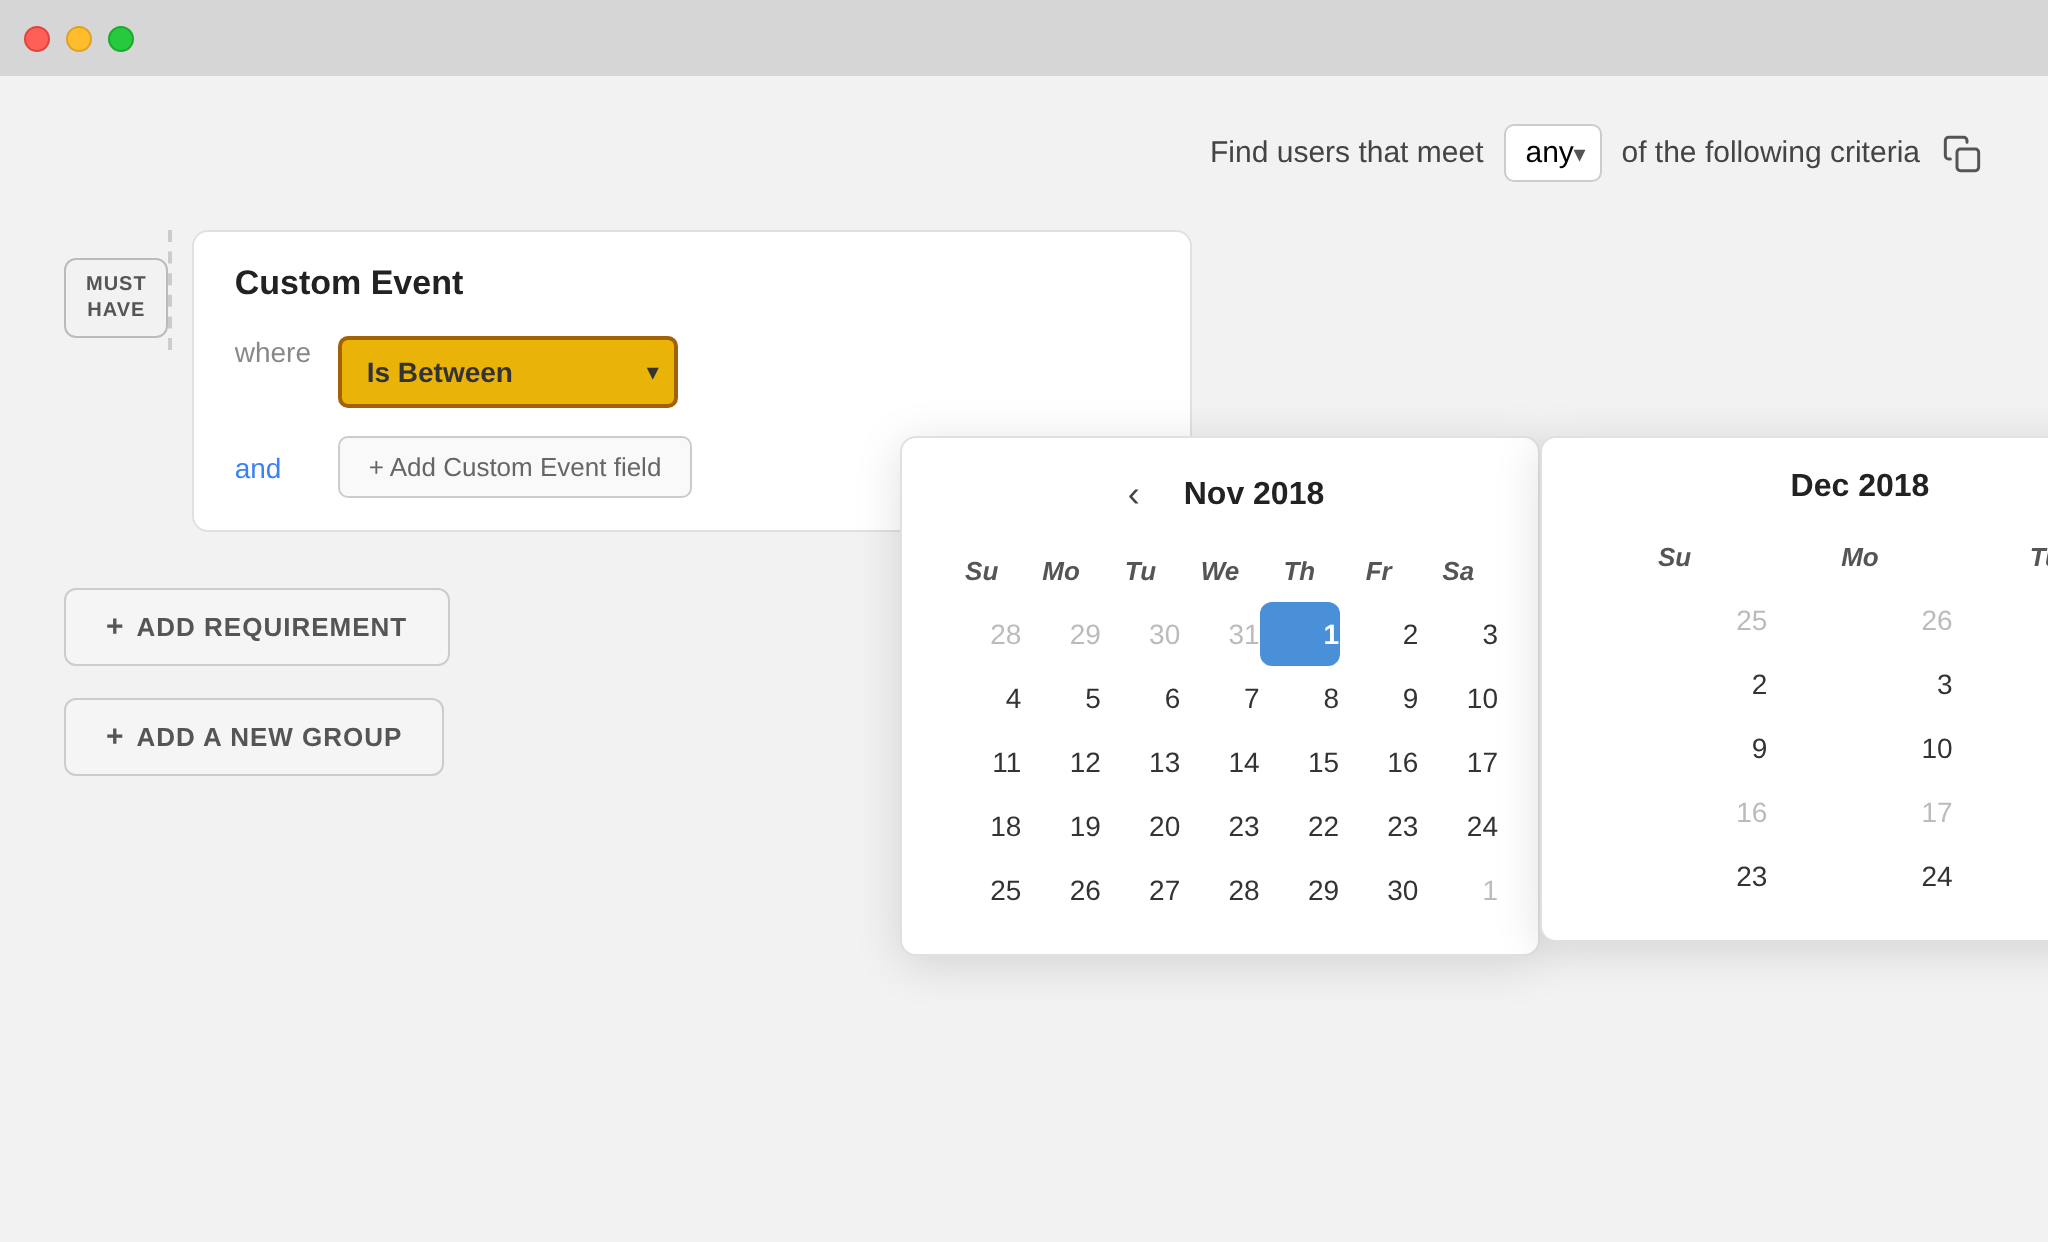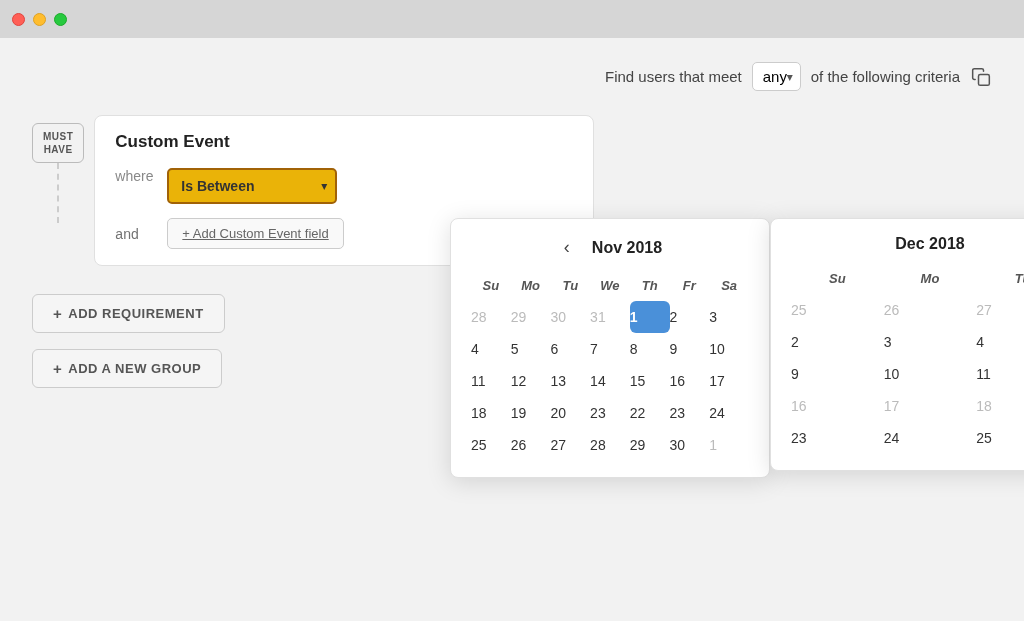--- a/index.html
+++ b/index.html
@@ -197,32 +197,31 @@
       font-weight: 600;
     }
 
     .and-row {
       display: flex;
       align-items: center;
       gap: 12px;
     }
     .and-label {
       font-size: 14px;
-      color: #737373;
+      color: #3b82f6;
       width: 40px;
     }
     .add-field-btn {
       border: 1.5px solid #ccc;
       border-radius: 5px;
       padding: 7px 14px;
       font-size: 13px;
       color: #666;
       background: #f9f9f9;
       cursor: pointer;
-      text-decoration: underline;
     }
 
     
     .action-buttons {
       margin-top: 28px;
       display: flex;
       flex-direction: column;
       gap: 16px;
     }
     .action-btn {
@@ -287,21 +286,21 @@
     }
     .cal-grid th {
       font-size: 13px;
       font-weight: 600;
       color: #555;
       text-align: center;
       padding: 4px 0 8px 0;
       font-style: italic;
     }
     .cal-grid td {
-      text-align: left;
+      text-align: right;
       padding: 5px 0;
       font-size: 14px;
       color: #333;
       cursor: pointer;
       border-radius: 4px;
       width: 38px;
       height: 32px;
     }
     .cal-grid td.other-month { color: #bbb; }
     .cal-grid td.selected-start {
@@ -350,21 +349,21 @@
 
       <svg width="20" height="20" viewBox="0 0 24 24" fill="none" stroke="#555" stroke-width="1.8" stroke-linecap="round" stroke-linejoin="round">
         <rect x="9" y="9" width="13" height="13" rx="2"></rect>
         <path d="M5 15H4a2 2 0 0 1-2-2V4a2 2 0 0 1 2-2h9a2 2 0 0 1 2 2v1"></path>
       </svg>
     </span>
   </div>
 
   <div class="event-section">
 
-    <div style="display:flex; flex-direction:column; align-items:center; margin-right: 10px;">
+    <div style="display:flex; flex-direction:row; align-items:center; margin-right: 10px;">
       <div class="must-have-badge">
         <span>MUST</span><br>
         <span>HAVE</span>
       </div>
       <div class="connector-line"></div>
     </div>
 
     <div class="event-block">
       <div class="event-block-title">Custom Event</div>
 

